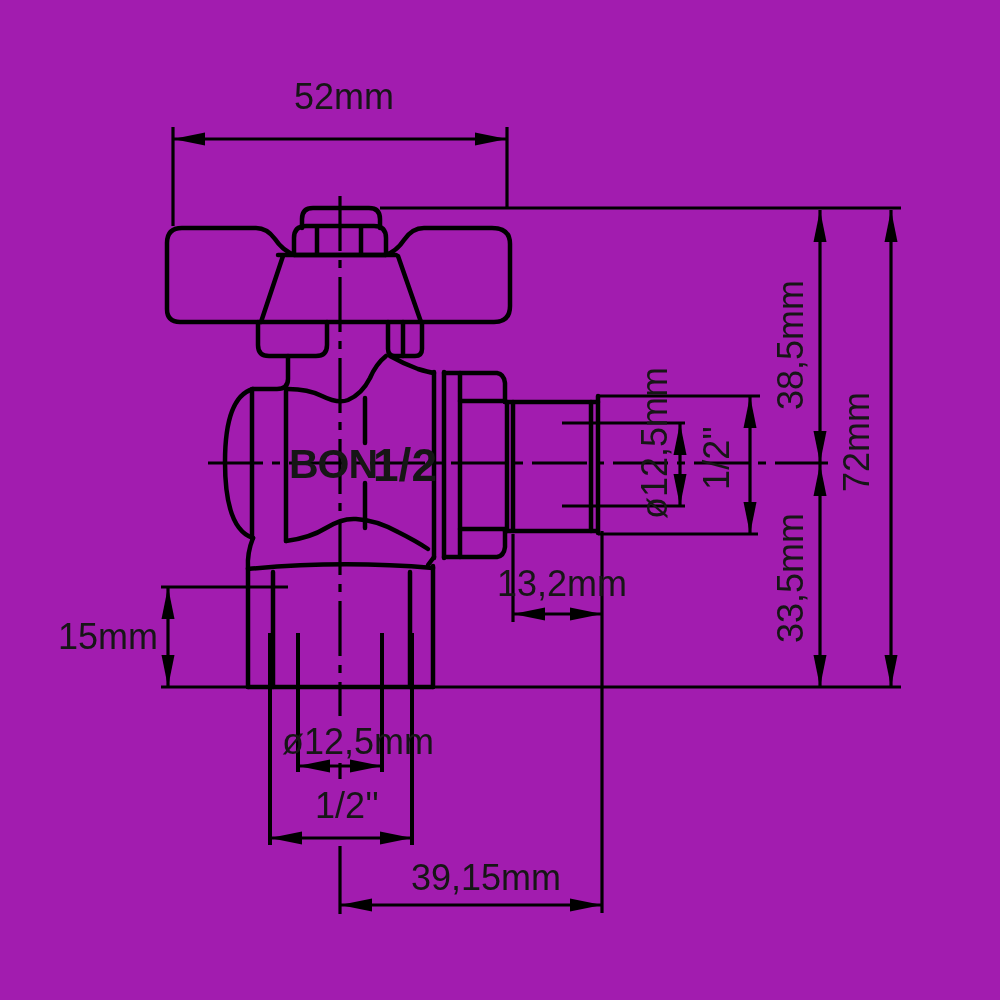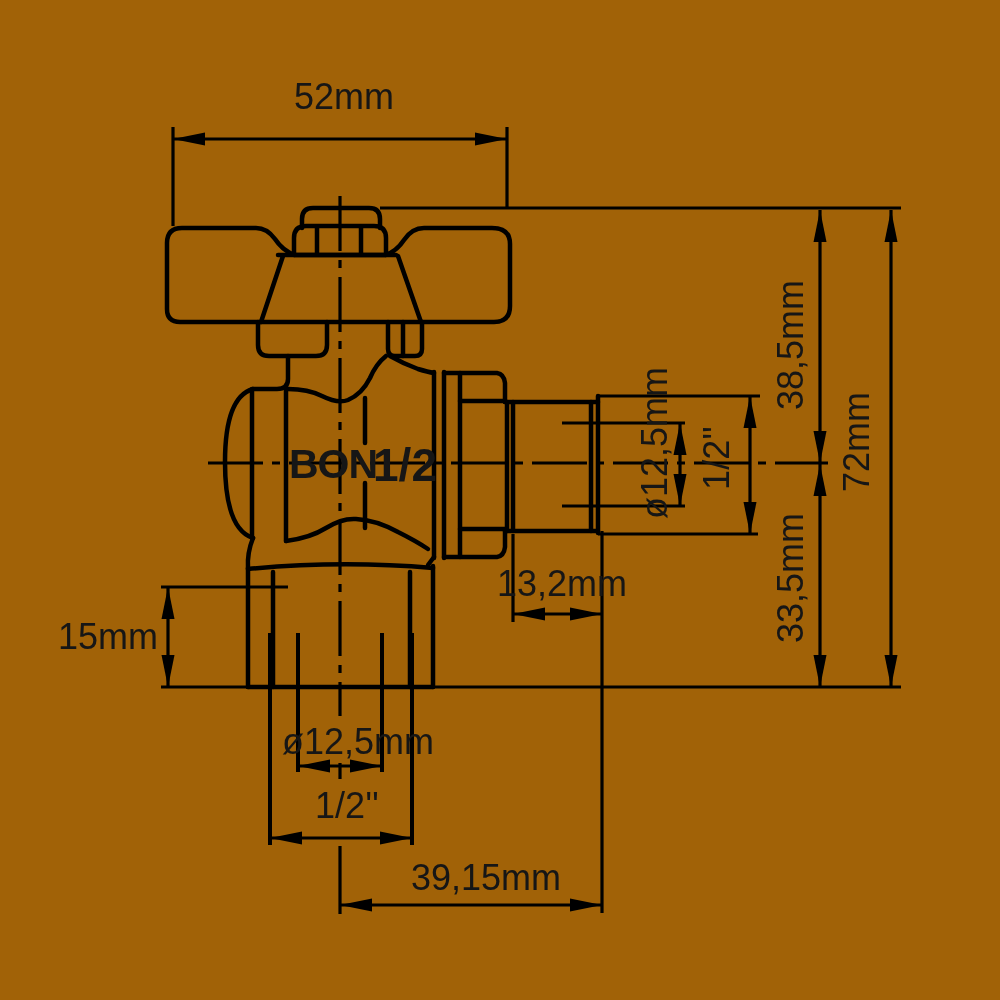--- a/index.html
+++ b/index.html
@@ -1,16 +1,16 @@
 <!DOCTYPE html>
 <html><head>
 <meta charset="utf-8">
 <style>
   html,body{margin:0;padding:0;background:#ffffff;}
-  .page{width:1000px;height:1000px;background:#a16207;position:relative;overflow:hidden;}
+  .page{width:1000px;height:1000px;background:#a21caf;position:relative;overflow:hidden;}
   svg{display:block;}
   svg text{font-family:"Liberation Sans","DejaVu Sans",sans-serif;fill:#161616;}
   .dim-label{font-size:36px;}
   .brand-label{font-size:41px;font-weight:bold;letter-spacing:-1px;}
   .brand-size-label{font-size:46px;font-weight:bold;}
   .outline{stroke:#000;stroke-width:4.5;fill:none;stroke-linecap:round;stroke-linejoin:round;}
   .thread{stroke:#000;stroke-width:4;fill:none;stroke-linecap:butt;}
   .dim{stroke:#000;stroke-width:3.2;fill:none;stroke-linecap:butt;}
   .cl{stroke:#000;stroke-width:3.2;fill:none;stroke-dasharray:55 9 8 9;stroke-linecap:butt;}
   .arrow{fill:#000;stroke:none;}

